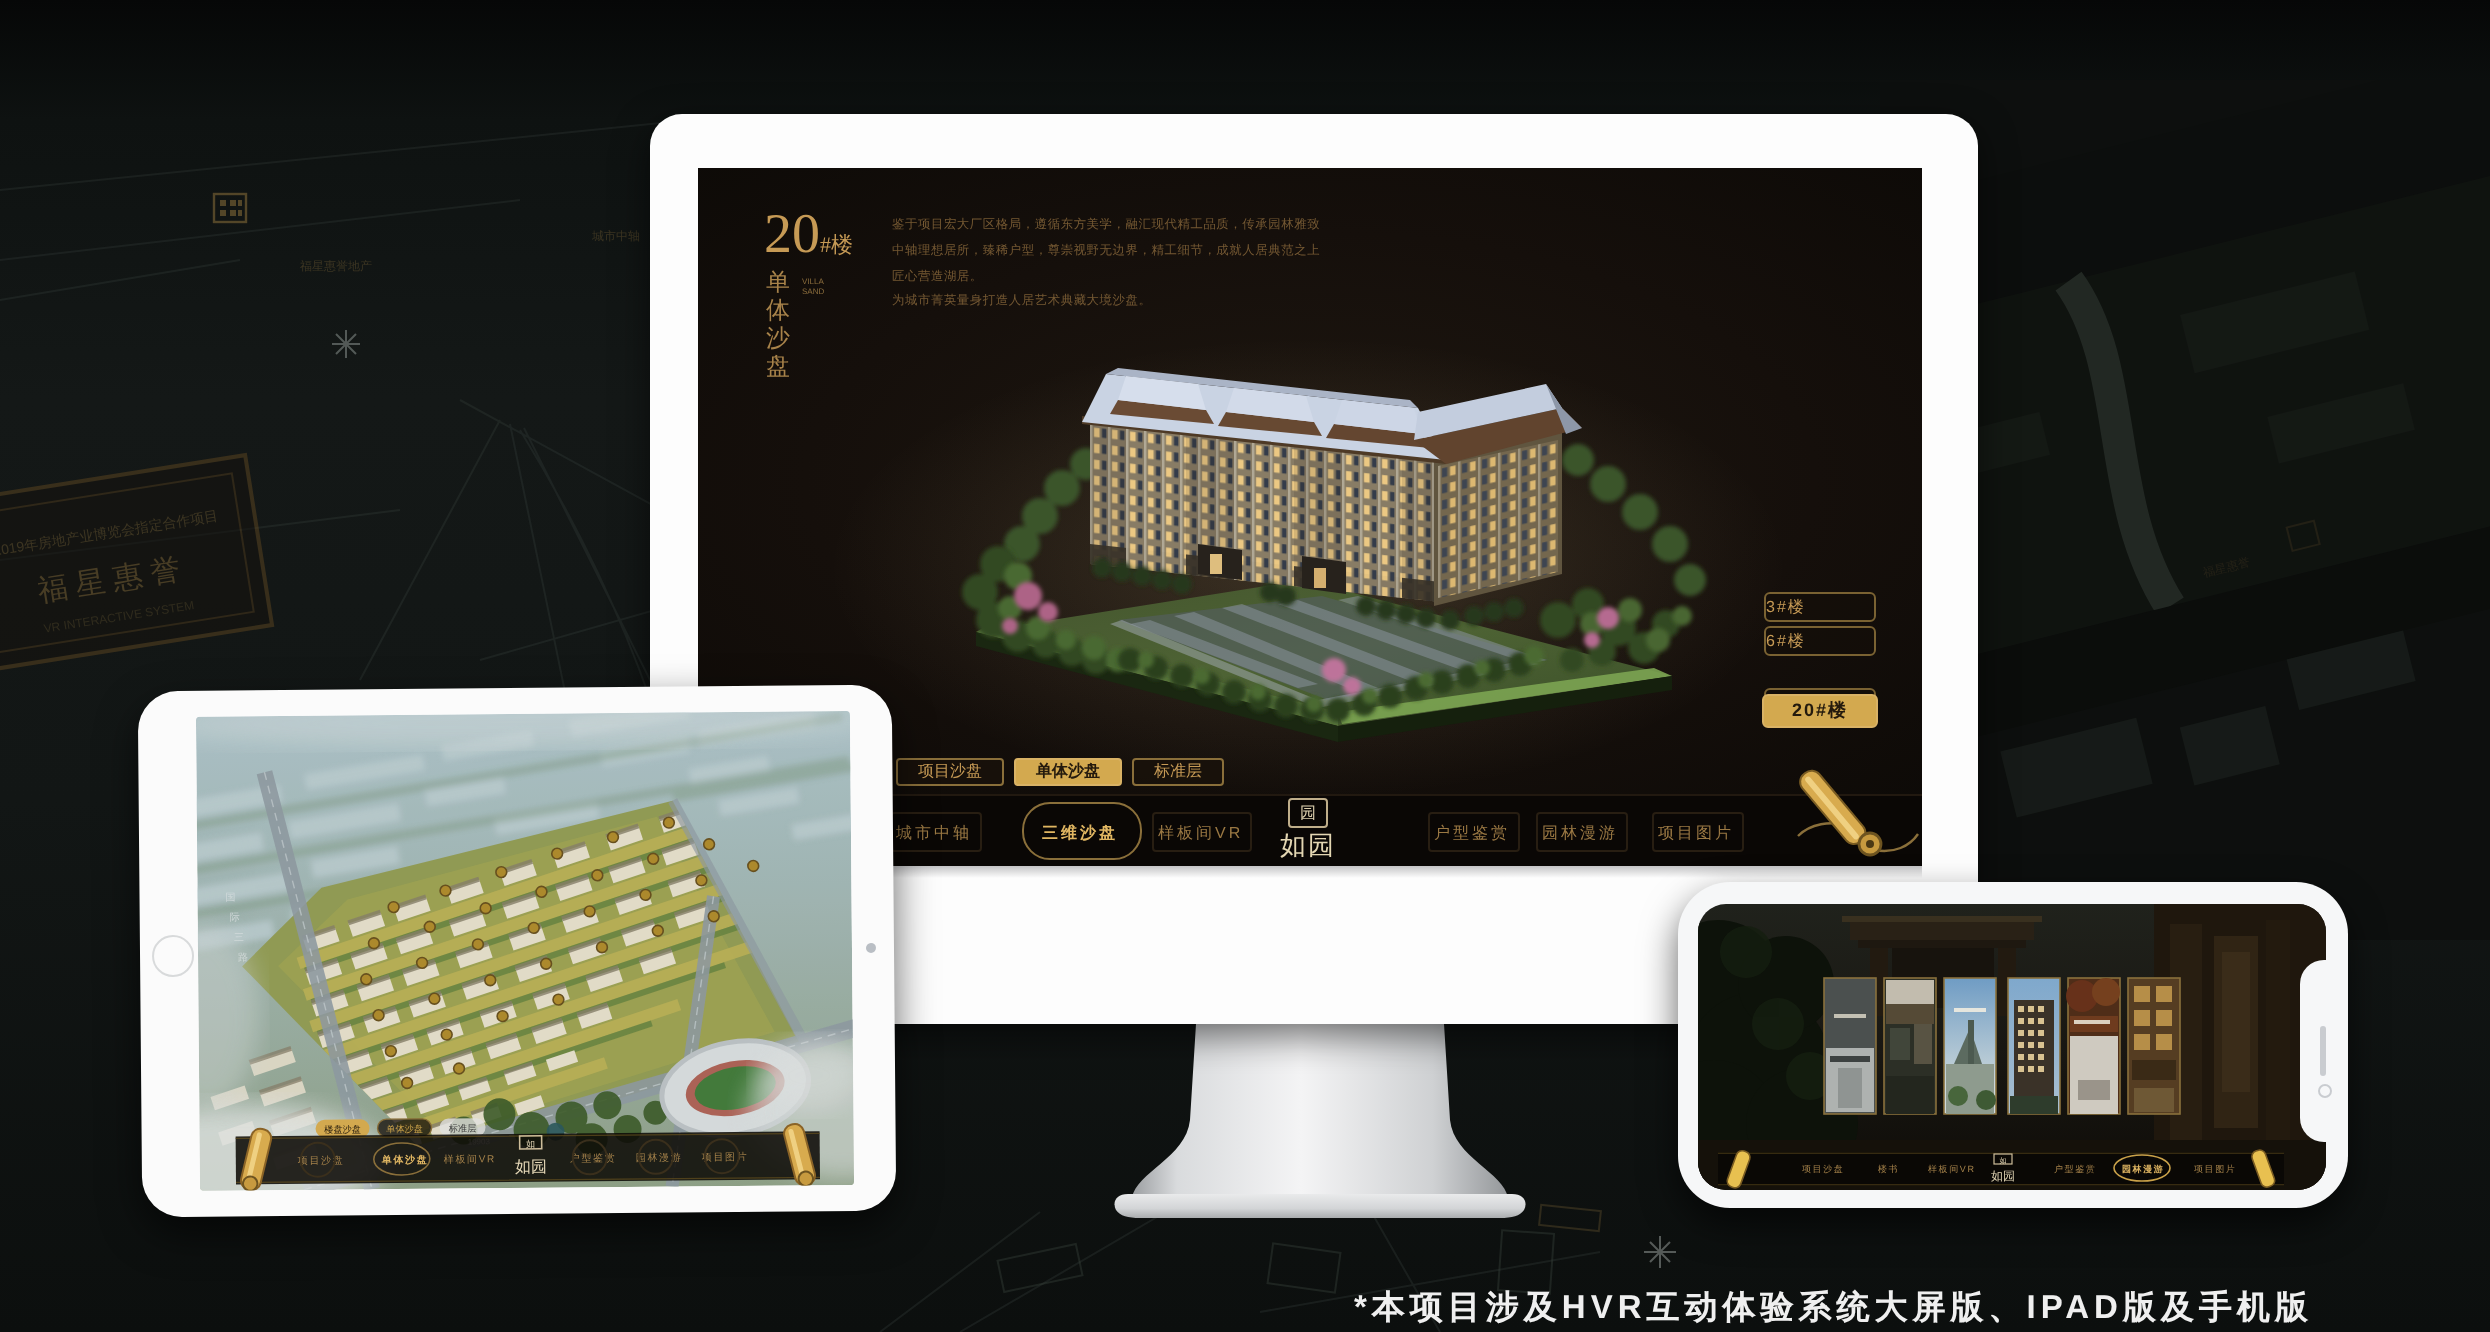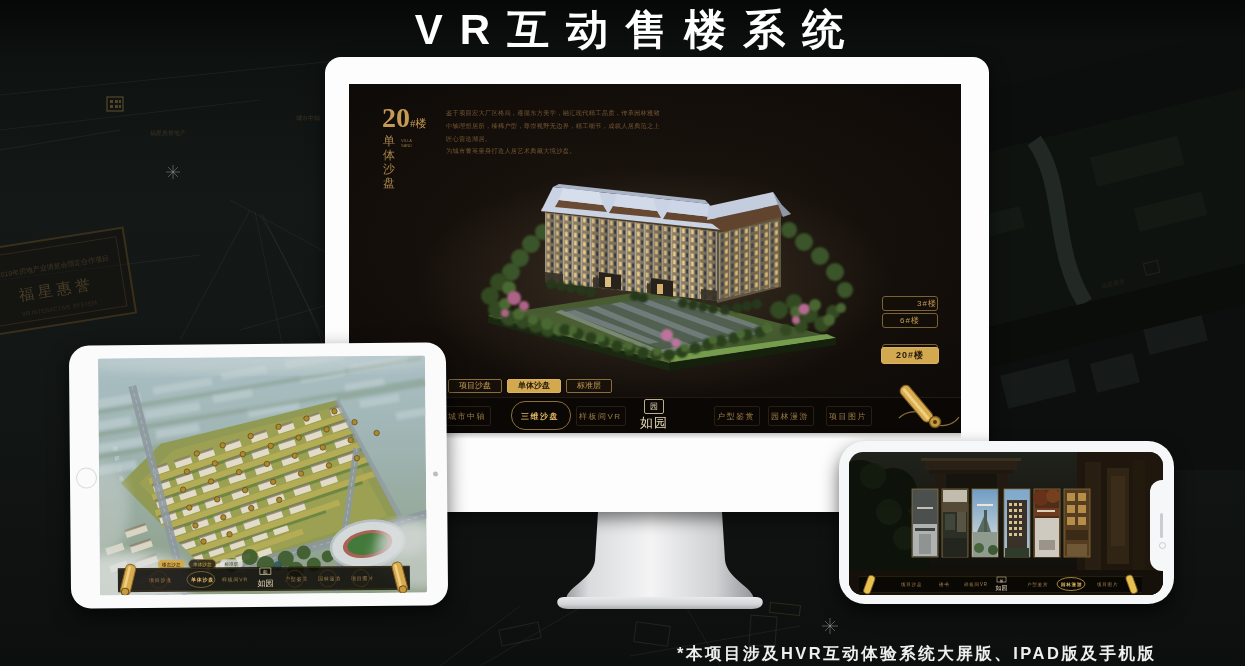--- a/index.html
+++ b/index.html
@@ -88,22 +88,20 @@
       <rect x="370" y="20" width="26" height="30" transform="rotate(4 383 35)"></rect>
     </g>
     <g stroke="rgba(220,230,225,0.35)" stroke-width="1">
       <path d="M442,30 L458,30 M450,22 L450,38 M445,25 L455,35 M455,25 L445,35"></path>
     </g>
     <g fill="#6e5a32" opacity="0.35">
       <rect x="390" y="8" width="30" height="10" fill="none" stroke="#6e5a32" stroke-width="1" transform="rotate(6 405 13)"></rect>
     </g>
   </svg>
 
-  <div class="abs" style="left:0;top:2px;width:1214px;padding-left:31px;text-align:center;color:#fff;
-    font-size:42px;font-weight:bold;letter-spacing:17px;">VR互动售楼系统</div>
 
   <svg class="abs" style="left:540px;top:505px;" width="240" height="110" viewBox="0 0 240 110">
     <defs>
       <linearGradient id="neckg" x1="0" y1="0" x2="1" y2="0">
         <stop offset="0" stop-color="#9b9ea1"></stop>
           <stop offset="0.12" stop-color="#d9dbdd"></stop>
         <stop offset="0.45" stop-color="#f4f4f5"></stop>
           <stop offset="0.8" stop-color="#cfd1d3"></stop>
         <stop offset="1" stop-color="#94979a"></stop>
       </linearGradient>
@@ -120,21 +118,21 @@
   <div class="abs" style="left:325px;top:57px;width:664px;height:455px;background:#fdfdfd;
     border-radius:16px 16px 10px 10px;box-shadow:0 6px 18px rgba(0,0,0,0.55);"></div>
 
   <div class="abs" style="left:349px;top:433px;width:612px;height:6px;
     background:linear-gradient(180deg,rgba(90,90,95,0.35),rgba(90,90,95,0));"></div>
 
   <div class="abs" style="left:349px;top:84px;width:612px;height:349px;overflow:hidden;
     background:radial-gradient(ellipse 75% 65% at 50% 45%,#1e1710 0%,#150f0b 55%,#0d0a07 100%);">
 
     <div class="abs" style="left:33px;top:18px;color:#c69a55;font-family:'Liberation Serif',serif;">
-      <span style="font-size:28px;font-weight:bold;">20</span><span style="font-size:11px;">#楼</span>
+      <span style="font-size:28px;">20</span><span style="font-size:11px;">#楼</span>
     </div>
 
     <div class="abs" style="left:34px;top:50px;width:14px;color:#a8834a;font-size:12px;
       line-height:14px;letter-spacing:0;">单<br>体<br>沙<br>盘</div>
     <div class="abs" style="left:52px;top:54px;width:8px;color:#8a6c3c;font-size:4px;line-height:5px;">VILLA SAND</div>
 
     <div class="abs" style="left:97px;top:23px;width:280px;color:rgba(140,106,60,0.8);
       font-size:6.2px;line-height:12.8px;letter-spacing:0.3px;white-space:nowrap;">
       鉴于项目宏大厂区格局，遵循东方美学，融汇现代精工品质，传承园林雅致<br>
       中轴理想居所，臻稀户型，尊崇视野无边界，精工细节，成就人居典范之上<br>
@@ -340,23 +338,23 @@
         <circle cx="492" cy="224" r="5"></circle>
       </g>
 
       <g fill="#b56b90" filter="url(#tblur)">
         <circle cx="455" cy="225" r="5.5"></circle>
           <circle cx="447" cy="236" r="4"></circle>
       </g>
     </svg>
 
     <div class="abs" style="left:533px;top:212px;width:54px;height:13px;border:1px solid #7a6232;
-      border-radius:3px;background:rgba(20,14,8,0.7);color:#c69a55;font-size:8px;text-align:right;line-height:13px;letter-spacing:1px;">3#楼</div>
+      border-radius:3px;background:rgba(20,14,8,0.7);color:#c69a55;font-size:8px;text-align:left;line-height:13px;letter-spacing:1px;">3#楼</div>
     <div class="abs" style="left:533px;top:229px;width:54px;height:13px;border:1px solid #7a6232;
-      border-radius:3px;background:rgba(20,14,8,0.7);color:#c69a55;font-size:8px;text-align:center;line-height:13px;letter-spacing:1px;">6#楼</div>
+      border-radius:3px;background:rgba(20,14,8,0.7);color:#c69a55;font-size:8px;line-height:13px;letter-spacing:1px;">6#楼</div>
     <div class="abs" style="left:533px;top:260px;width:54px;height:13px;border:1px solid #7a6232;
       border-radius:3px;background:rgba(20,14,8,0.7);color:#c69a55;font-size:8px;text-align:center;line-height:13px;letter-spacing:1px;">8#楼</div>
     <div class="abs" style="left:532px;top:263px;width:56px;height:15px;border:1px solid #d9b265;
       border-radius:3px;background:#d3a94f;color:#241a0d;font-size:9px;font-weight:bold;text-align:center;line-height:15px;letter-spacing:1px;">20#楼</div>
 
     <div class="abs" style="left:99px;top:295px;width:52px;height:12px;border:1px solid #8a6f3a;border-radius:2px;
       background:rgba(25,18,10,0.85);color:#c69a55;font-size:8px;text-align:center;line-height:12px;">项目沙盘</div>
     <div class="abs" style="left:158px;top:295px;width:52px;height:12px;border:1px solid #d9b265;border-radius:2px;
       background:#d3a94f;color:#241a0d;font-size:8px;font-weight:bold;text-align:center;line-height:12px;">单体沙盘</div>
     <div class="abs" style="left:217px;top:295px;width:44px;height:12px;border:1px solid #8a6f3a;border-radius:2px;

